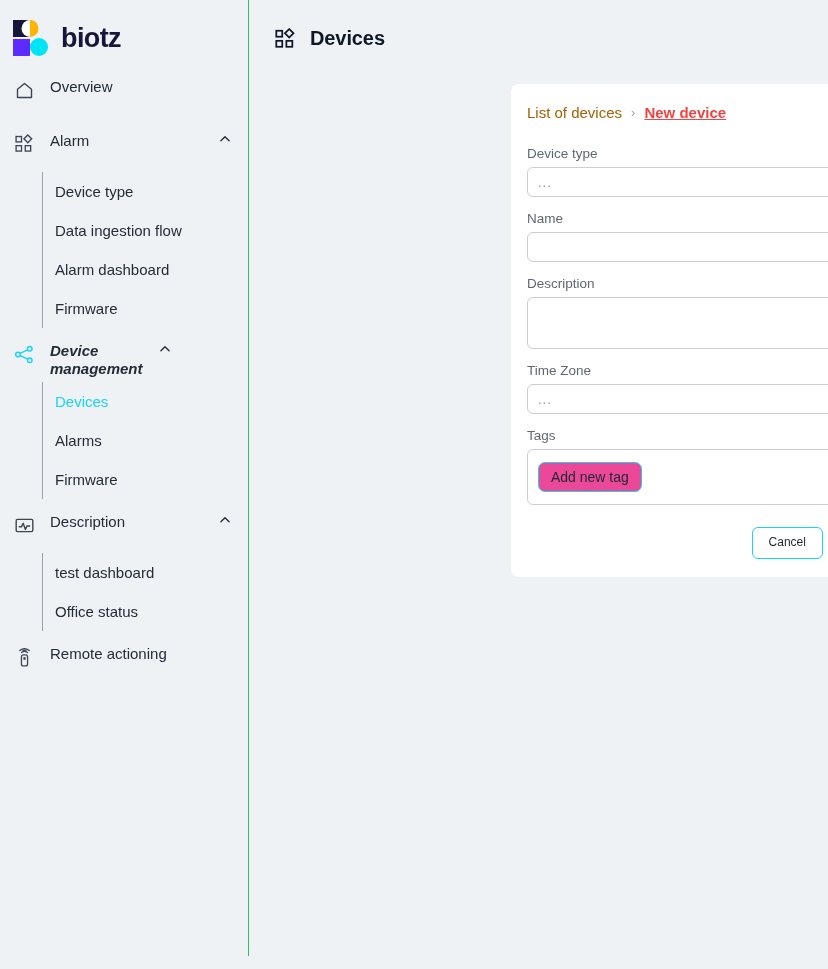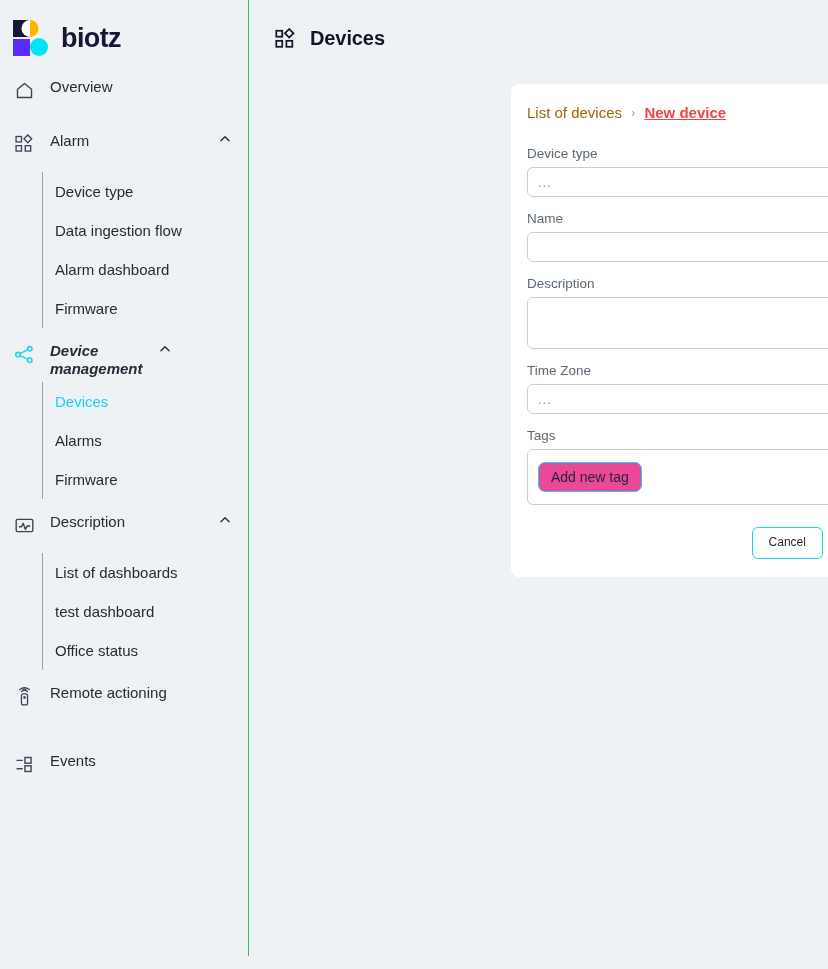--- a/index.html
+++ b/index.html
@@ -344,21 +344,20 @@
         </span>
         <span class="nav-label">Description</span>
         <span class="chev">
           <svg width="14" height="14" viewBox="0 0 24 24" fill="none" stroke="currentColor" stroke-width="2.3" stroke-linecap="round" stroke-linejoin="round">
             <polyline points="5 15 12 8 19 15"></polyline>
           </svg>
         </span>
       </div>
 
       <div class="sub">
-        <div class="sub-item">List of dashboards</div>
         <div class="sub-item">test dashboard</div>
         <div class="sub-item">Office status</div>
       </div>
 
       <div class="sp-14"></div>
 
       <div class="nav-row">
         <span class="nav-ico">
           <svg width="21" height="21" viewBox="0 0 24 24" fill="none" stroke="currentColor" stroke-width="1.5" stroke-linecap="round">
             <rect x="8.5" y="9" width="7" height="12.5" rx="2.2"></rect>
@@ -369,31 +368,20 @@
           </svg>
         </span>
         <span class="nav-label">Remote actioning</span>
       </div>
 
       <div class="sp-14"></div>
 
 
       <div class="sp-14"></div>
 
-      <div class="nav-row">
-        <span class="nav-ico">
-          <svg width="21" height="21" viewBox="0 0 24 24" fill="none" stroke="currentColor" stroke-width="1.6" stroke-linecap="round">
-            <rect x="12.5" y="4" width="7" height="6.5"></rect>
-            <rect x="12.5" y="13.5" width="7" height="6.5"></rect>
-            <line x1="3.5" y1="7.3" x2="9.3" y2="7.3"></line>
-            <line x1="3.5" y1="16.8" x2="9.3" y2="16.8"></line>
-          </svg>
-        </span>
-        <span class="nav-label">Events</span>
-      </div>
 
       <div class="sp-14"></div>
 
 
     </nav>
   </aside>
 
   <main class="main">
 
     <div class="page-head">

